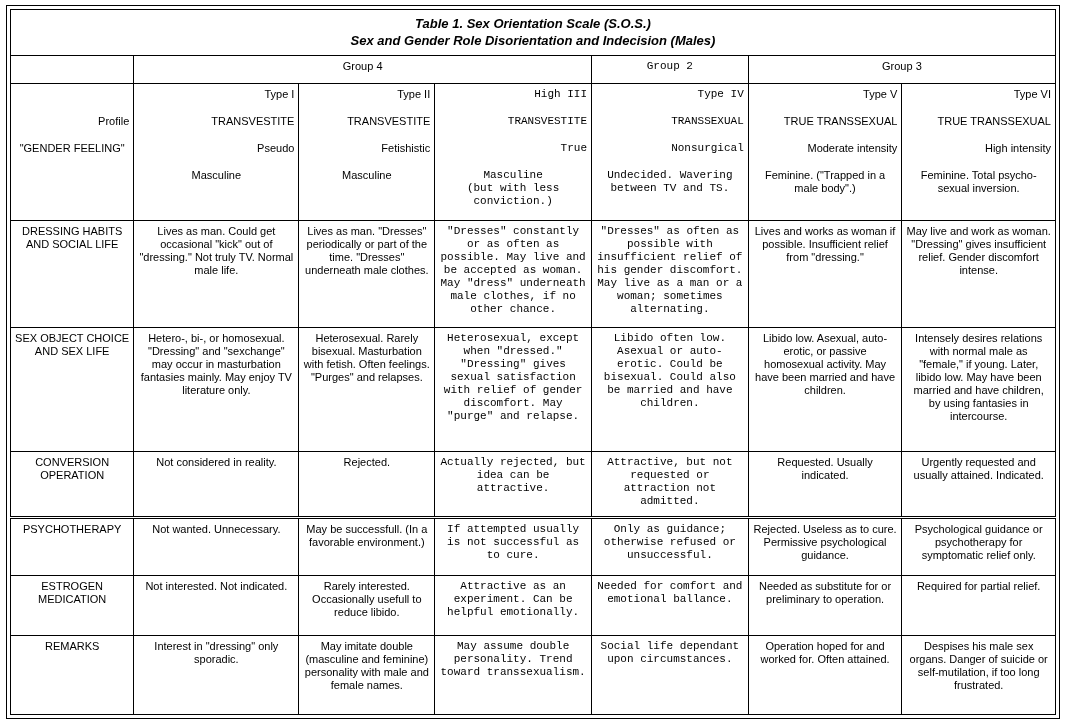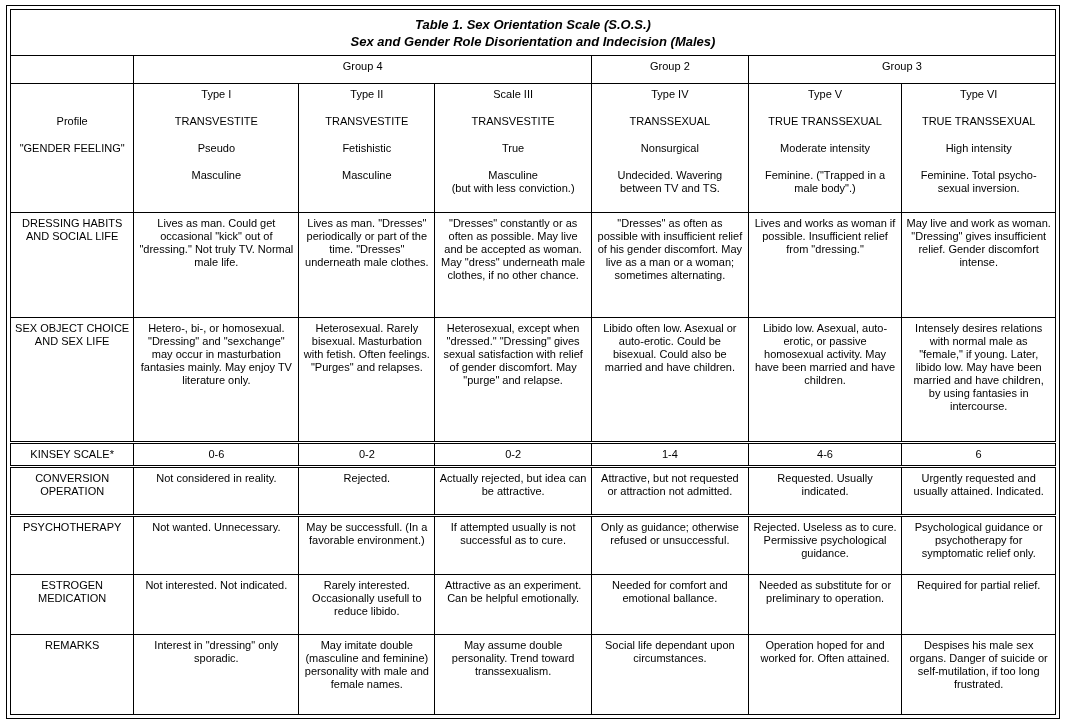--- a/index.html
+++ b/index.html
@@ -20,27 +20,27 @@
     border:1px solid #000; text-align:center; vertical-align:top;
     padding:4px 4px; overflow:hidden;
   }
   .title-cell {
     font-size:13px; font-weight:bold; font-style:italic;
     vertical-align:middle !important; line-height:17px; padding:2px;
   }
   .group-row td { vertical-align:middle; padding:2px; }
   .rlabel { }
   
-  td.dl { border-left:3px double #000; }
+  td.dl { border-left:3px double #000;font-family:Liberation Mono, monospace; }
   
   tr.kinsey td { border-top:3px double #000; border-bottom:3px double #000; vertical-align:middle; padding:2px 4px; }
   tr.conv td { border-bottom:3px double #000; }
   
   td.pcell { padding-top:6px; }
-  .pl { margin-bottom:14px; }
+  .pl { margin-bottom:14px;text-align:right; }
   .pf { margin:0; }
   .pspace { height:27px; }
   tr.foot td {
     text-align:left; vertical-align:top; padding:3px 4px; line-height:14px;
   }
 </style>
 </head>
 <body>
 
 <div class="page">
@@ -85,21 +85,21 @@
           <div class="pf"></div>
         </td>
         <td class="pcell">
           <div class="pl">Type II</div>
           <div class="pl">TRANSVESTITE</div>
           <div class="pl">Fetishistic</div>
           <div class="pf">Masculine</div>
           <div class="pf"></div>
         </td>
         <td class="pcell dl">
-          <div class="pl">Scale III</div>
+          <div class="pl">High III</div>
           <div class="pl">TRANSVESTITE</div>
           <div class="pl">True</div>
           <div class="pf">Masculine</div>
           <div class="pf">(but with less conviction.)</div>
         </td>
         <td class="pcell dl">
           <div class="pl">Type IV</div>
           <div class="pl">TRANSSEXUAL</div>
           <div class="pl">Nonsurgical</div>
           <div class="pf">Undecided. Wavering between TV and TS.</div>
@@ -134,29 +134,20 @@
       <tr style="height:116px">
         <td class="rlabel">SEX OBJECT CHOICE AND SEX LIFE</td>
         <td>Hetero-, bi-, or homosexual. "Dressing" and "sexchange" may occur in masturbation fantasies mainly. May enjoy TV literature only.</td>
         <td>Heterosexual. Rarely bisexual. Masturbation with fetish. Often feelings. "Purges" and relapses.</td>
         <td class="dl">Heterosexual, except when "dressed." "Dressing" gives sexual satisfaction with relief of gender discomfort. May "purge" and relapse.</td>
         <td class="dl">Libido often low. Asexual or auto-erotic. Could be bisexual. Could also be married and have children.</td>
         <td>Libido low. Asexual, auto-erotic, or passive homosexual activity. May have been married and have children.</td>
         <td>Intensely desires relations with normal male as "female," if young. Later, libido low. May have been married and have children, by using fantasies in intercourse.</td>
       </tr>
 
-      <tr class="kinsey" style="height:22px">
-        <td class="rlabel">KINSEY SCALE*</td>
-        <td>0-6</td>
-        <td>0-2</td>
-        <td class="dl">0-2</td>
-        <td class="dl">1-4</td>
-        <td>4-6</td>
-        <td>6</td>
-      </tr>
 
       <tr class="conv" style="height:46px">
         <td class="rlabel">CONVERSION OPERATION</td>
         <td>Not considered in reality.</td>
         <td>Rejected.</td>
         <td class="dl">Actually rejected, but idea can be attractive.</td>
         <td class="dl">Attractive, but not requested or attraction not admitted.</td>
         <td>Requested. Usually indicated.</td>
         <td>Urgently requested and usually attained. Indicated.</td>
       </tr>

